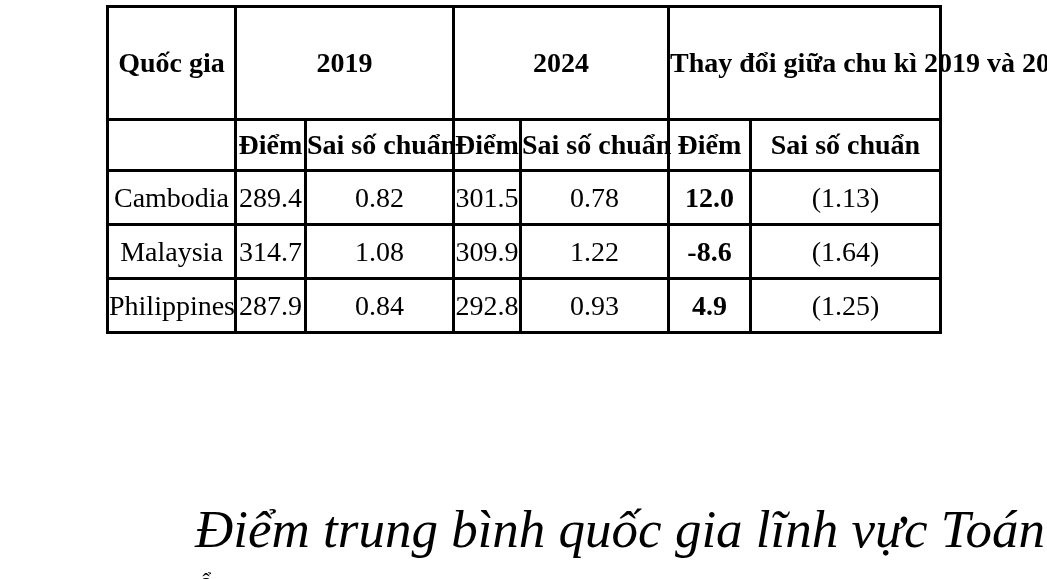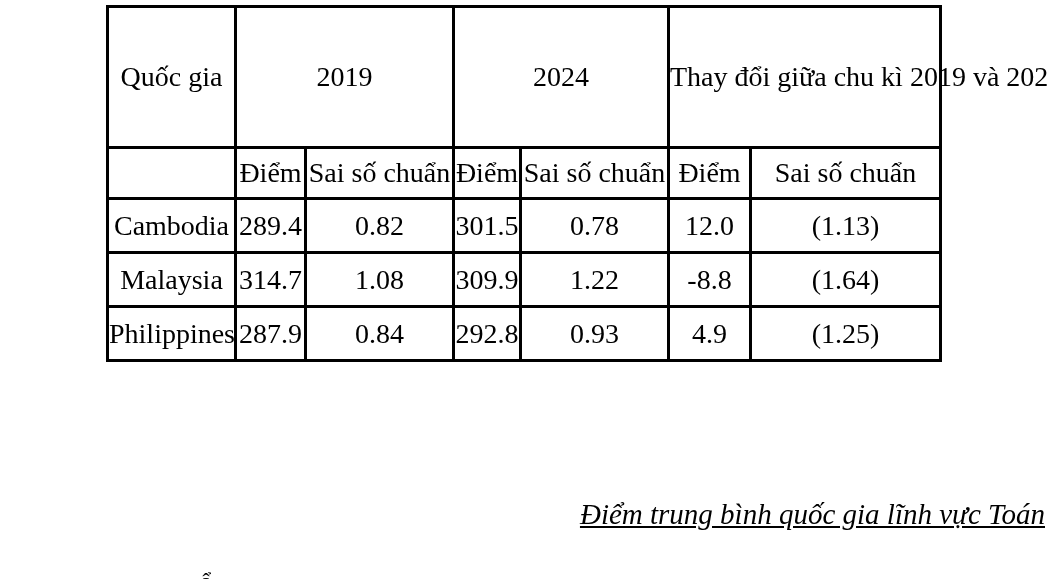--- a/index.html
+++ b/index.html
@@ -21,45 +21,44 @@
   }
   table.scores td {
     border: 3px solid #000;
     text-align: center;
     vertical-align: middle;
     font-size: 28px;
     white-space: nowrap;
     overflow: visible;
     padding: 0;
   }
-  tr.h1 td { height: 141px; font-weight: normal; }
+  tr.h1 td { height: 113px; font-weight: bold; }
   td.country-head {
     vertical-align: bottom;
     text-align: left;
     padding: 0 0 7px 12px;
     font-size: 29px;
   }
   td.change-group {
     vertical-align: top;
     padding-top: 9px;
     white-space: normal;
     line-height: 1.2;
   }
-  tr.h2 td { height: 51px; font-weight: normal; }
+  tr.h2 td { height: 51px; font-weight: bold; }
   tr.data td { height: 54px; }
-  td.chg { font-weight: normal; }
+  td.chg { font-weight: bold; }
 
   .caption {
     position: absolute;
     top: 496px; left: 195px; width: 850px;
-    text-align: right;
+    text-align: left;
     font-style: italic;
-    font-size: 29px;
+    font-size: 53px;
     line-height: 1.25;
-    text-decoration: underline;
   }
   .fragment {
     position: absolute;
     left: 200px; top: 568px;
     width: 18px; height: 11px;
     overflow: hidden;
     font-size: 24px;
     line-height: 26px;
   }
 </style>
@@ -103,21 +102,21 @@
         <td>0.78</td>
         <td class="chg">12.0</td>
         <td>(1.13)</td>
       </tr>
       <tr class="data">
         <td>Malaysia</td>
         <td>314.7</td>
         <td>1.08</td>
         <td>309.9</td>
         <td>1.22</td>
-        <td class="chg">-8.8</td>
+        <td class="chg">-8.6</td>
         <td>(1.64)</td>
       </tr>
       <tr class="data">
         <td>Philippines</td>
         <td>287.9</td>
         <td>0.84</td>
         <td>292.8</td>
         <td>0.93</td>
         <td class="chg">4.9</td>
         <td>(1.25)</td>

